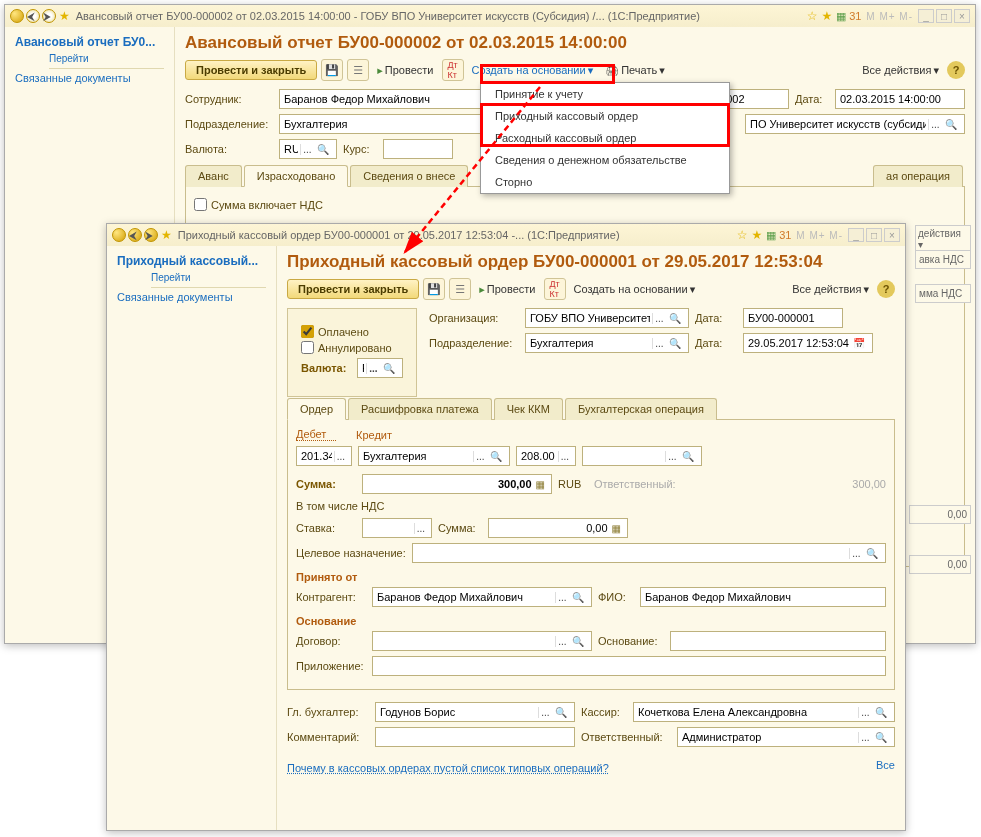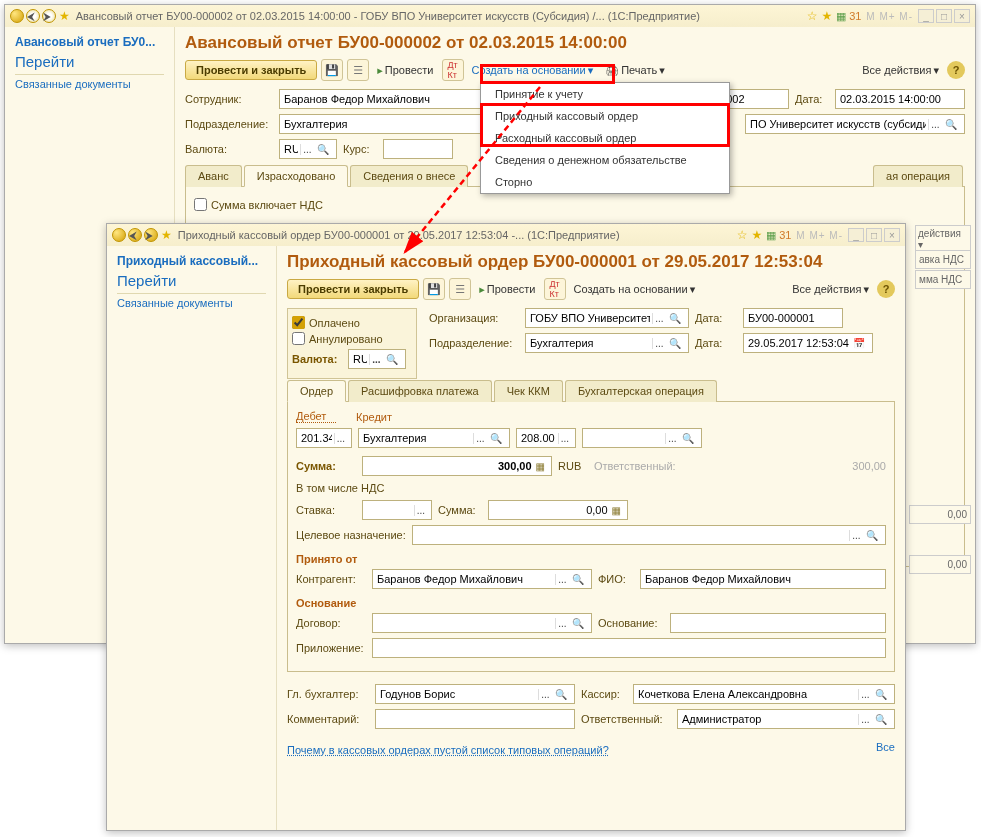--- a/index.html
+++ b/index.html
@@ -9,21 +9,21 @@
   .tb-icon { width: 14px; height: 14px; border-radius: 50%; margin: 0 1px; display: inline-block; }
   .tb-icon.yellow { background: radial-gradient(circle at 30% 30%, #ffe680, #d4a106); border: 1px solid #c09400;}
   .tb-star { color: #e3b500; font-size: 12px; margin: 0 2px; }
   .title-text { flex: 1; color: #666; padding-left: 4px; white-space: nowrap; overflow: hidden; text-overflow: ellipsis;}
   .tb-btns span { display: inline-block; width: 16px; height: 14px; margin: 0 1px; color: #999; font-size: 10px; text-align: center; line-height: 14px; border: 1px solid #ccc; background: #f5efd6;}
   .mbtns { color: #bbb; font-size: 10px; letter-spacing: 1px; padding: 0 4px;}
   .win-icons span { display:inline-block; width:14px; text-align:center; font-size:11px;}
   .body-area { display: flex; height: calc(100% - 22px); }
   .sidebar { width: 170px; padding: 8px 10px; border-right: 1px solid #e6dfc0; }
   .sidebar-title { color: #1a6dbf; font-size: 12px; font-weight: bold; white-space: nowrap; overflow: hidden; text-overflow: ellipsis; }
-  .sidebar-link { color: #1a6dbf; font-size: 15px; padding: 4px 0; border-bottom: 1px solid #e0d8b0; display:block; }
+  .sidebar-link { color: #1a6dbf; font-size: 10px; padding: 4px 0; border-bottom: 1px solid #e0d8b0; display:block;margin-left:34px; }
   .sidebar-item { color: #1a6dbf; font-size: 11px; padding: 3px 0; display:block;}
   .main { flex: 1; padding: 6px 10px; overflow: hidden; position: relative;}
   h1.doc-title { color: #b15b0e; font-size: 17px; font-weight: bold; margin-bottom: 6px; }
   .toolbar { display: flex; align-items: center; gap: 4px; margin-bottom: 8px; flex-wrap: wrap; }
   .btn-primary { background: linear-gradient(#fff2c4, #f2d97a); border: 1px solid #c9a944; border-radius: 3px; padding: 3px 10px; font-weight: bold; color: #4b3c00; font-size: 11px;}
   .btn-icon { width: 22px; height: 22px; border: 1px solid #d0c496; border-radius: 3px; background: #fdf5d9; display: inline-flex; align-items:center; justify-content:center; font-size: 11px; color: #777;}
   .btn-link { color: #333; padding: 2px 4px; font-size: 11px; display: inline-flex; align-items: center; gap: 2px;}
   .spacer { flex: 1; }
   .row { display: flex; align-items: center; margin-bottom: 5px; gap: 6px; }
   .lbl { color: #5c4a12; font-size: 11px; min-width: 88px; }
@@ -141,21 +141,21 @@
             <input type="checkbox" style="">
             <span>Сумма включает НДС</span>
           </label>
       </div>
     </div>
   </div>
 </div>
 
 <div class="bg-peek" style="top:225px; right:10px; width:56px; padding:2px;"><span>действия</span> ▾</div>
 <div class="bg-peek" style="top:250px; right:10px; width:56px; padding:3px;">авка НДС</div>
-<div class="bg-peek" style="top:270px; right:10px; width:56px; padding:3px;">мма НДС</div>
+<div class="bg-peek" style="top:284px; right:10px; width:56px; padding:3px;">мма НДС</div>
 <div class="bg-peek" style="top:505px; right:10px; width:62px; padding:3px; text-align:right;">0,00</div>
 <div class="bg-peek" style="top:555px; right:10px; width:62px; padding:3px; text-align:right;">0,00</div>
 
 <div class="dropdown" style="left:480px; top:82px; width:250px;">
   <div class="item">Принятие к учету</div>
   <div class="item">Приходный кассовый ордер</div>
   <div class="item">Расходный кассовый ордер</div>
   <div class="item">Сведения о денежном обязательстве</div>
   <div class="item">Сторно</div>
 </div>
@@ -201,21 +201,21 @@
             <span style="color:#4a8a3a">▸</span>
             <span>Провести</span>
           </span>
         <span class="btn-icon" style="color:#c33;font-size:9px">Дт<br>Кт</span>
         <span class="btn-link"><span>Создать на основании</span> ▾</span>
         <span class="spacer"></span>
         <span class="btn-link"><span>Все действия</span> ▾</span>
         <span class="help-circle">?</span>
       </div>
       <div style="display:flex; gap:12px;">
-        <div style="width:130px; border:1px solid #d0c496; padding:4px; background:#faf4da;">
+        <div style="width:130px; border:1px solid #d0c496; padding:13px; background:#faf4da;">
           <label class="chk">
               <input type="checkbox" checked="" style="">
               <span>Оплачено</span>
             </label>
           <label class="chk">
               <input type="checkbox" style="">
               <span>Аннулировано</span>
             </label>
           <div class="row" style="margin-top:4px">
               <span class="lbl b" style="min-width:50px">Валюта:</span>

